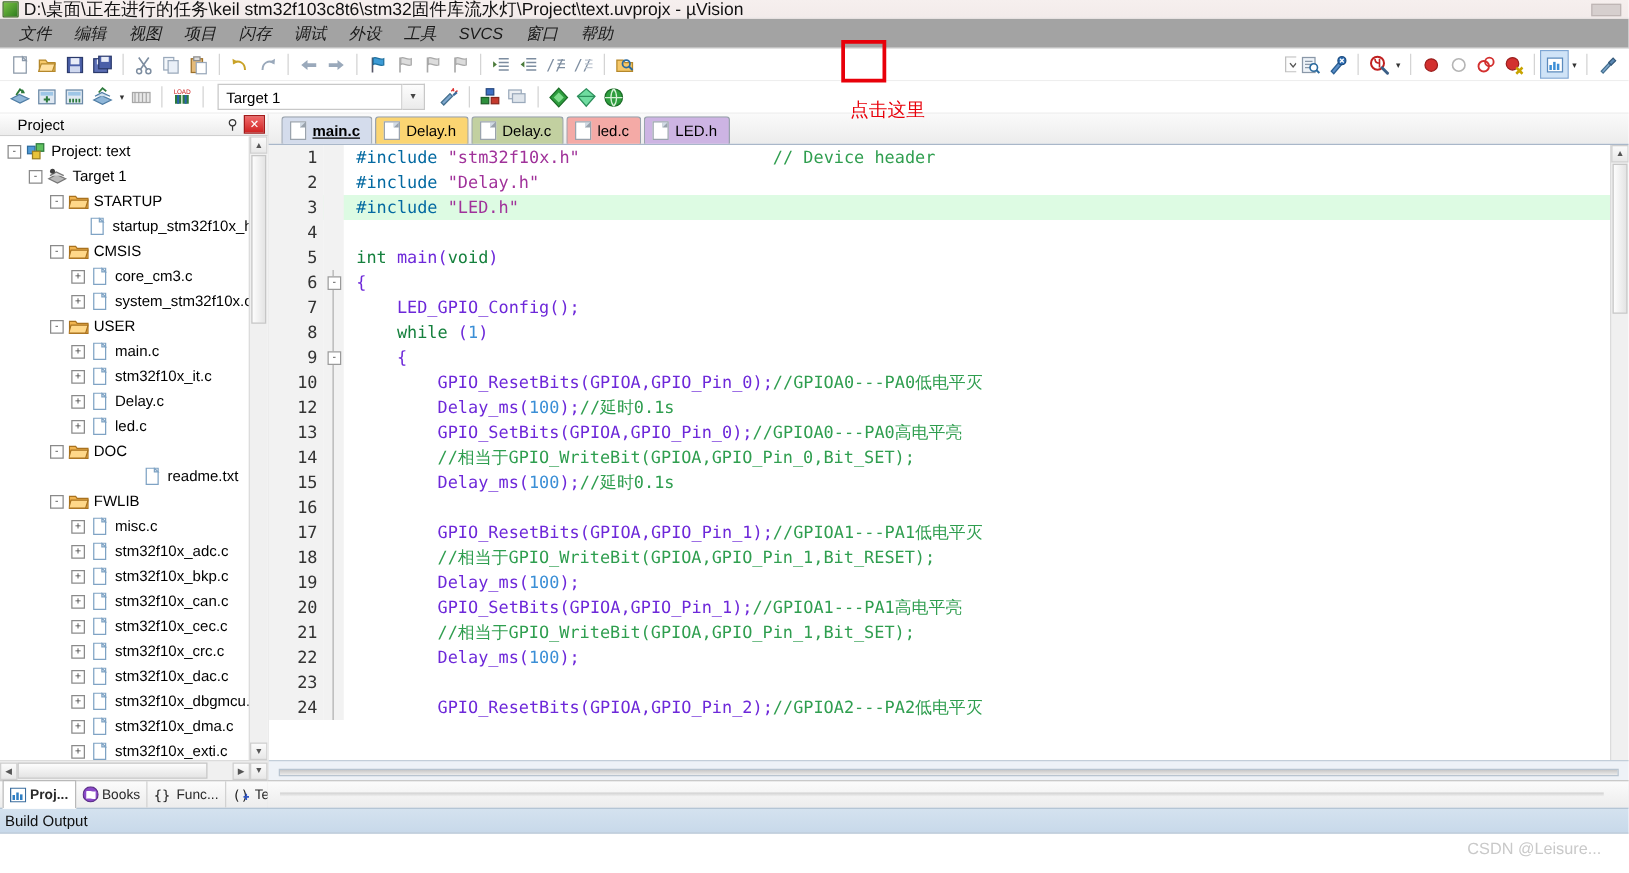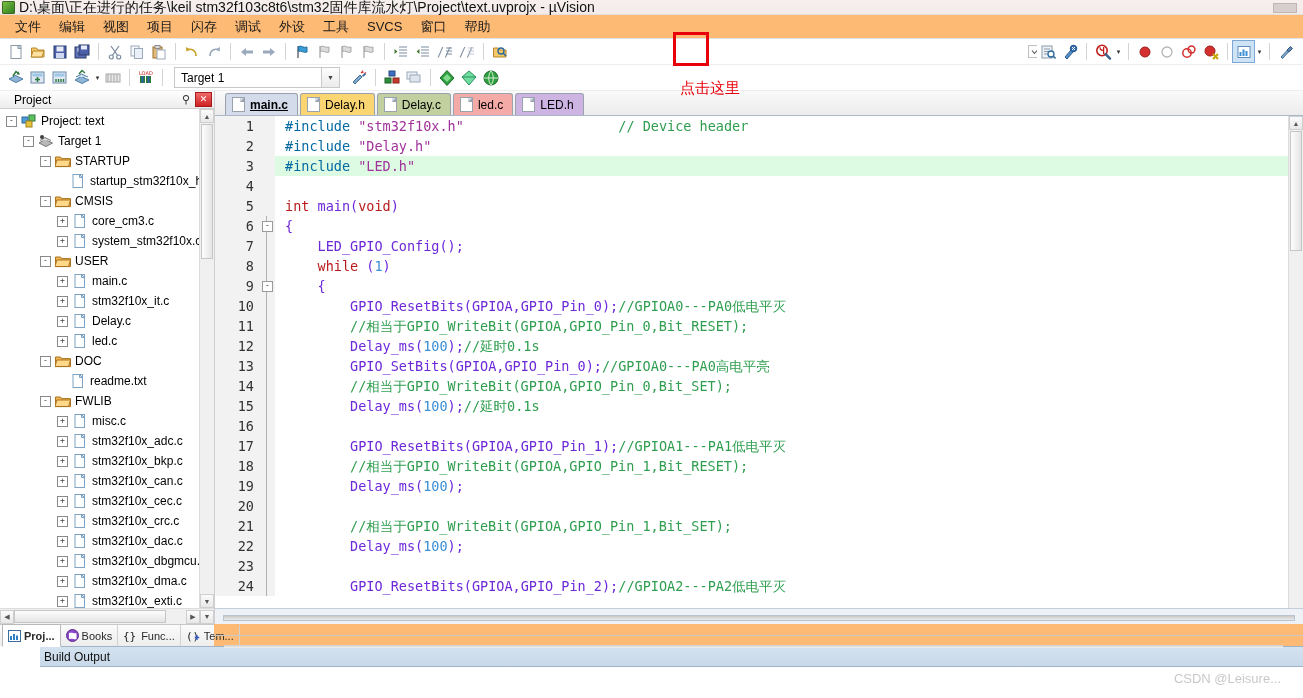--- a/index.html
+++ b/index.html
@@ -39,24 +39,25 @@
   }
   #win-min {
     position: absolute; right: 6px; top: 3px;
     width: 22px; height: 8px;
     background: #d6cfce;
     border: 1px solid #bfb6b5;
   }
   
   #menubar {
     height: 23px;
-    background: #fdba74;
+    background: #a3a3a3;
     border-bottom: 1px solid #e2e2e2;
     display: flex; align-items: center;
     padding-left: 6px;
+    font-style: italic;
   }
   #menubar .menu-item {
     font-size: 13px;
     color: #1a1a1a;
     padding: 2px 9px;
     white-space: nowrap;
     line-height: 16px;
     cursor: default;
   }
   
@@ -340,21 +341,21 @@
   }
   .foldcol .fline {
     position: absolute;
     left: 7px; top: 0; bottom: 0;
     width: 1px; background: #b0b0b0;
   }
   .codetext { padding-left: 10px; }
   .k-pre   { color: #0369a1; }
   .k-str   { color: #a0329a; }
   .k-cmt   { color: #2f9e4f; }
-  .k-kw    { color: #b91c1c; }
+  .k-kw    { color: #15803d; }
   .k-num   { color: #3b8fd6; }
   .k-txt   { color: #6d28d9; }
   
   #code-vscroll {
     width: 14px; flex: none;
     background: #f0f0f0;
     border-left: 1px solid #dcdcdc;
     position: relative;
   }
   #code-hscroll {
@@ -389,22 +390,21 @@
     background: #ffffff;
     border: 1px solid #b9b9b9;
     border-bottom: 1px solid #fff;
     font-weight: 700;
   }
   .btab .bicon { margin-right: 3px; display:flex; align-items:center; }
   #bottom-strip {
     display: flex;
     height: 22px;
     flex: none;
-    background:#fdba74;
-    align-items:center;
+    background:#e5e5e5;
   }
   #bottom-strip .filler {
     flex: 1;
     background: linear-gradient(to bottom,#fbfbfb,#ededed);
     border-top: 1px solid #c9c9c9;
     display:flex; align-items:center;
     position: relative;
   }
   #bottom-strip .filler .hbar {
     position:absolute; left:10px; right:20px; top:9px; height:3px;
@@ -414,21 +414,20 @@
   #build-output {
     height: 19px;
     background: linear-gradient(to bottom,#d4e2ef,#c8d9ea);
     border-top: 1px solid #9fb4c9;
     border-bottom: 1px solid #9fb4c9;
     display: flex; align-items: center;
     padding-left: 4px;
     font-size: 12px;
     color: #101010;
     flex: none;
-    margin-left: 40px;
   }
   #build-body {
     background: #fff;
     height: 45px;
   }
   
   #watermark {
     position: absolute;
     right: 22px; bottom: 12px;
     font-size: 13px;
@@ -916,21 +915,21 @@
           <div class="tnode" style="padding-left: 40px;">
             <span class="exp">-</span>
             <span class="ticon">
               <svg width="16" height="13">
                 <path d="M0.5 2 h5 l1.2 1.6 h8.8 v8 h-15 z" fill="#f0b450" stroke="#a9721f"></path>
                 <path d="M1.8 5 h13.7 l-2 6.5 h-13.5 z" fill="#ffd88a" stroke="#a9721f"></path>
               </svg>
             </span>
             <span class="tlabel">DOC</span>
           </div>
-          <div class="tnode" style="padding-left: 57px;">
+          <div class="tnode" style="padding-left: 57px; margin-left: 44px;">
             <span class="exp blank"></span>
             <span class="ticon">
               <svg width="12" height="14">
                 <rect x="1" y="0.5" width="9.5" height="13" fill="#fff" stroke="#7fa3c4"></rect>
                 <path d="M7.5 0.5 L10.5 3.5 L7.5 3.5 Z" fill="#d7e6f3" stroke="#7fa3c4"></path>
               </svg>
             </span>
             <span class="tlabel">readme.txt</span>
           </div>
           <div class="tnode" style="padding-left: 40px;">
@@ -1087,30 +1086,29 @@
           <div class="code-line"><div class="gutter">1</div><div class="foldcol"></div><div class="codetext"><span class="k-pre">#include </span><span class="k-str">"stm32f10x.h"</span><span class="k-txt">                   </span><span class="k-cmt">// Device header</span></div></div>
           <div class="code-line"><div class="gutter">2</div><div class="foldcol"></div><div class="codetext"><span class="k-pre">#include </span><span class="k-str">"Delay.h"</span></div></div>
           <div class="code-line hl"><div class="gutter">3</div><div class="foldcol"></div><div class="codetext"><span class="k-pre">#include </span><span class="k-str">"LED.h"</span></div></div>
           <div class="code-line"><div class="gutter">4</div><div class="foldcol"></div><div class="codetext"></div></div>
           <div class="code-line"><div class="gutter">5</div><div class="foldcol"></div><div class="codetext"><span class="k-kw">int </span><span class="k-txt">main(</span><span class="k-kw">void</span><span class="k-txt">)</span></div></div>
           <div class="code-line"><div class="gutter">6</div><div class="foldcol"><div class="fline"></div><div class="fbox">-</div></div><div class="codetext"><span class="k-txt">{</span></div></div>
           <div class="code-line"><div class="gutter">7</div><div class="foldcol"><div class="fline"></div></div><div class="codetext"><span class="k-txt">    LED_GPIO_Config();</span></div></div>
           <div class="code-line"><div class="gutter">8</div><div class="foldcol"><div class="fline"></div></div><div class="codetext"><span class="k-txt">    </span><span class="k-kw">while </span><span class="k-txt">(</span><span class="k-num">1</span><span class="k-txt">)</span></div></div>
           <div class="code-line"><div class="gutter">9</div><div class="foldcol"><div class="fline"></div><div class="fbox">-</div></div><div class="codetext"><span class="k-txt">    {</span></div></div>
           <div class="code-line"><div class="gutter">10</div><div class="foldcol"><div class="fline"></div></div><div class="codetext"><span class="k-txt">        GPIO_ResetBits(GPIOA,GPIO_Pin_0);</span><span class="k-cmt">//GPIOA0---PA0低电平灭</span></div></div>
-          <div class="code-line"><div class="gutter">11</div><div class="foldcol"><div class="fline"></div></div><div class="codetext"><span class="k-txt">        </span><span class="k-cmt">//相当于GPIO_WriteBit(GPIOA,GPIO_Pin_0,Bit_RESET);</span></div></div>
           <div class="code-line"><div class="gutter">12</div><div class="foldcol"><div class="fline"></div></div><div class="codetext"><span class="k-txt">        Delay_ms(</span><span class="k-num">100</span><span class="k-txt">);</span><span class="k-cmt">//延时0.1s</span></div></div>
           <div class="code-line"><div class="gutter">13</div><div class="foldcol"><div class="fline"></div></div><div class="codetext"><span class="k-txt">        GPIO_SetBits(GPIOA,GPIO_Pin_0);</span><span class="k-cmt">//GPIOA0---PA0高电平亮</span></div></div>
           <div class="code-line"><div class="gutter">14</div><div class="foldcol"><div class="fline"></div></div><div class="codetext"><span class="k-txt">        </span><span class="k-cmt">//相当于GPIO_WriteBit(GPIOA,GPIO_Pin_0,Bit_SET);</span></div></div>
           <div class="code-line"><div class="gutter">15</div><div class="foldcol"><div class="fline"></div></div><div class="codetext"><span class="k-txt">        Delay_ms(</span><span class="k-num">100</span><span class="k-txt">);</span><span class="k-cmt">//延时0.1s</span></div></div>
           <div class="code-line"><div class="gutter">16</div><div class="foldcol"><div class="fline"></div></div><div class="codetext"></div></div>
           <div class="code-line"><div class="gutter">17</div><div class="foldcol"><div class="fline"></div></div><div class="codetext"><span class="k-txt">        GPIO_ResetBits(GPIOA,GPIO_Pin_1);</span><span class="k-cmt">//GPIOA1---PA1低电平灭</span></div></div>
           <div class="code-line"><div class="gutter">18</div><div class="foldcol"><div class="fline"></div></div><div class="codetext"><span class="k-txt">        </span><span class="k-cmt">//相当于GPIO_WriteBit(GPIOA,GPIO_Pin_1,Bit_RESET);</span></div></div>
           <div class="code-line"><div class="gutter">19</div><div class="foldcol"><div class="fline"></div></div><div class="codetext"><span class="k-txt">        Delay_ms(</span><span class="k-num">100</span><span class="k-txt">);</span></div></div>
-          <div class="code-line"><div class="gutter">20</div><div class="foldcol"><div class="fline"></div></div></div>
+          <div class="code-line"><div class="gutter">20</div><div class="foldcol"><div class="fline"></div></div><div class="codetext"><span class="k-txt">        GPIO_SetBits(GPIOA,GPIO_Pin_1);</span><span class="k-cmt">//GPIOA1---PA1高电平亮</span></div></div>
           <div class="code-line"><div class="gutter">21</div><div class="foldcol"><div class="fline"></div></div><div class="codetext"><span class="k-txt">        </span><span class="k-cmt">//相当于GPIO_WriteBit(GPIOA,GPIO_Pin_1,Bit_SET);</span></div></div>
           <div class="code-line"><div class="gutter">22</div><div class="foldcol"><div class="fline"></div></div><div class="codetext"><span class="k-txt">        Delay_ms(</span><span class="k-num">100</span><span class="k-txt">);</span></div></div>
           <div class="code-line"><div class="gutter">23</div><div class="foldcol"><div class="fline"></div></div><div class="codetext"></div></div>
           <div class="code-line"><div class="gutter">24</div><div class="foldcol"><div class="fline"></div></div><div class="codetext"><span class="k-txt">        GPIO_ResetBits(GPIOA,GPIO_Pin_2);</span><span class="k-cmt">//GPIOA2---PA2低电平灭</span></div></div>
         </div>
       <div id="code-vscroll">
         <div class="arrow-up" style="height:14px;background:linear-gradient(to bottom,#fbfbfb,#e8e8e8);border:1px solid #cfcfcf;box-sizing:border-box;display:flex;align-items:center;justify-content:center;font-size:7px;color:#555;">▲</div>
         <div class="thumb" style="position:absolute;left:1px;width:12px;top:15px;height:120px;background:linear-gradient(to right,#fdfdfd,#e4e4e4);border:1px solid #c6c6c6;box-sizing:border-box;"></div>
       </div>
     </div>

